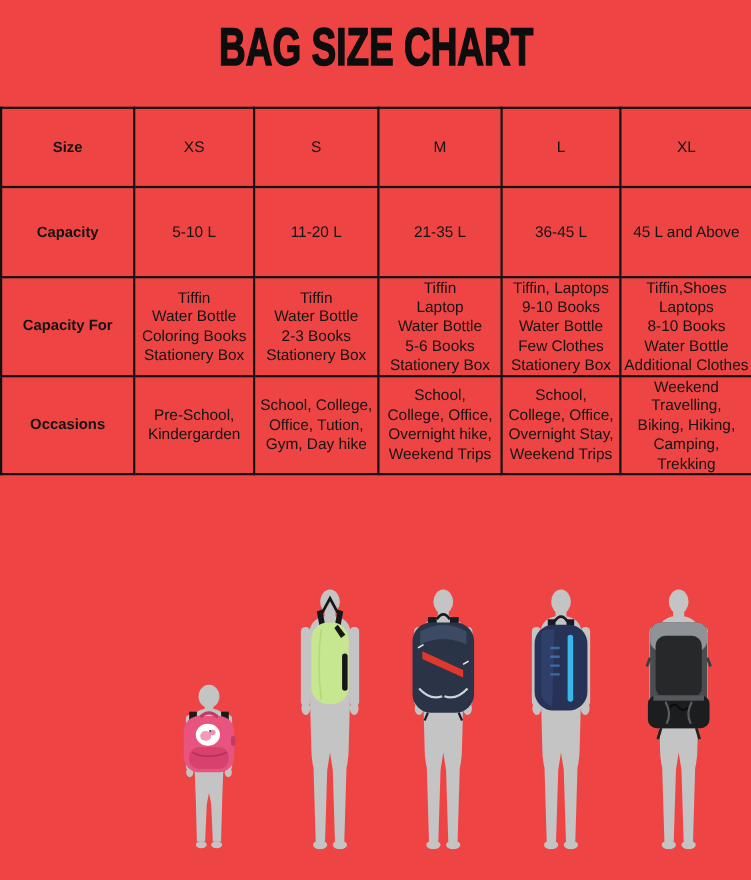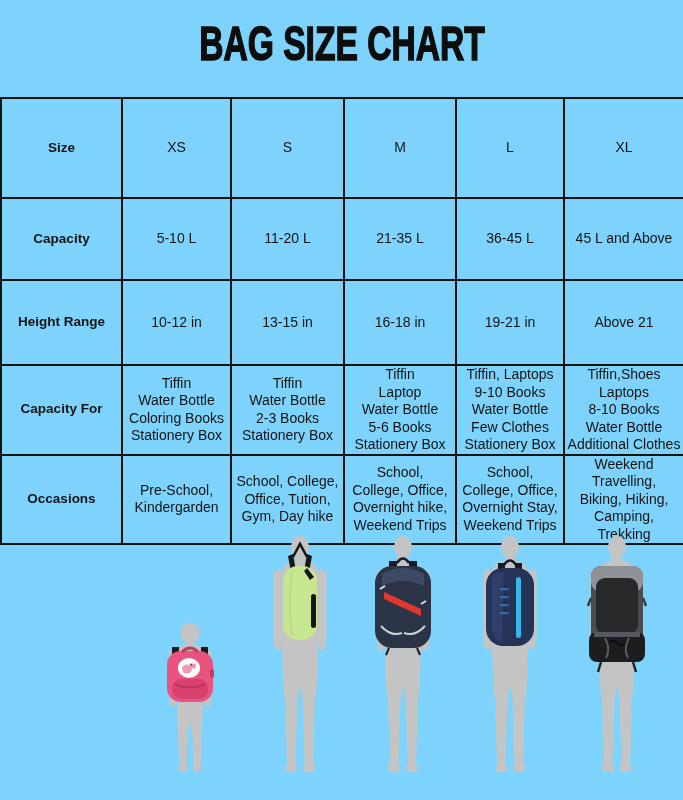--- a/index.html
+++ b/index.html
@@ -1,18 +1,18 @@
 <!DOCTYPE html>
 <html><head>
 <meta charset="utf-8">
 <style>
   html,body { margin:0; padding:0; background:#ffffff; }
   .page {
     position:relative; width:683px; height:800px; overflow:hidden;
-    background:#7dd3fc; font-family:"Liberation Sans", sans-serif; color:#141414;
+    background:#ef4444; font-family:"Liberation Sans", sans-serif; color:#141414;
   }
   
   .title-wrap { position:absolute; top:20px; left:0; width:683px; text-align:center; }
   .title-text {
     display:inline-block; font-size:48px; font-weight:bold; line-height:1;
     color:#0d0d0d; -webkit-text-stroke:1.5px #0d0d0d;
     transform:scaleX(0.70); transform-origin:center;
     white-space:nowrap;
   }
   
@@ -21,21 +21,21 @@
     border-collapse:collapse; table-layout:fixed;
   }
   .size-table td, .size-table th {
     border:2px solid #111111; padding:0 2px;
     text-align:center; vertical-align:middle;
     font-size:14px; line-height:1.25; color:#141414;
     white-space:pre-line; font-weight:normal;
   }
   .size-table th { font-weight:bold; font-size:13.5px; }
   .size-table tr.r-size td { font-size:14px; }
-  tr.r-size      { height:100px; }
+  tr.r-size      { height:72px; }
   tr.r-capacity  { height:82px;margin-top:44px; }
   tr.r-height    { height:85px; }
   tr.r-suitable  { height:84px; }
   tr.r-occasions { height:82px; }
   
   .figures { position:absolute; top:520px; left:0; width:683px; height:275px; }
   .fig { position:absolute; }
   .fig-xs { left:164px; top:97px; }
   .fig-s  { left:268px; top:12px; }
   .fig-m  { left:371px; top:12px; }
@@ -69,28 +69,20 @@
         <td>L</td>
         <td>XL</td>
       </tr>
       <tr class="r-capacity">
         <th>Capacity</th>
         <td>5-10 L</td>
         <td>11-20 L</td>
         <td>21-35 L</td>
         <td>36-45 L</td>
         <td>45 L and Above</td>
-      </tr>
-      <tr class="r-height">
-        <th>Height Range</th>
-        <td>10-12 in</td>
-        <td>13-15 in</td>
-        <td>16-18 in</td>
-        <td>19-21 in</td>
-        <td>Above 21</td>
       </tr>
       <tr class="r-suitable">
         <th>Capacity For</th>
         <td>Tiffin
 Water Bottle
 Coloring Books
 Stationery Box</td>
         <td>Tiffin
 Water Bottle
 2-3 Books

